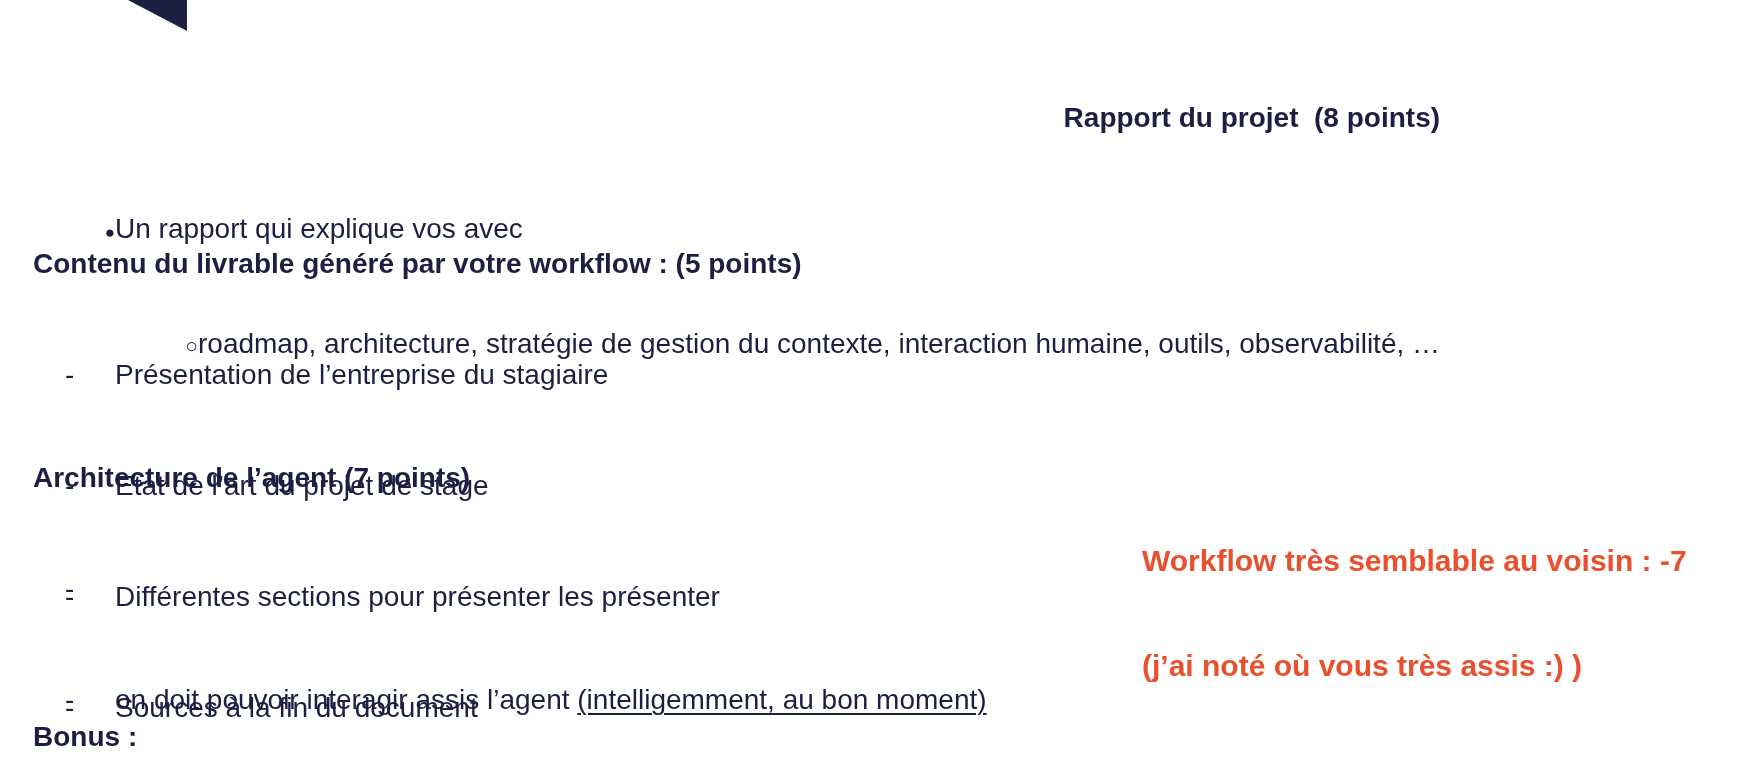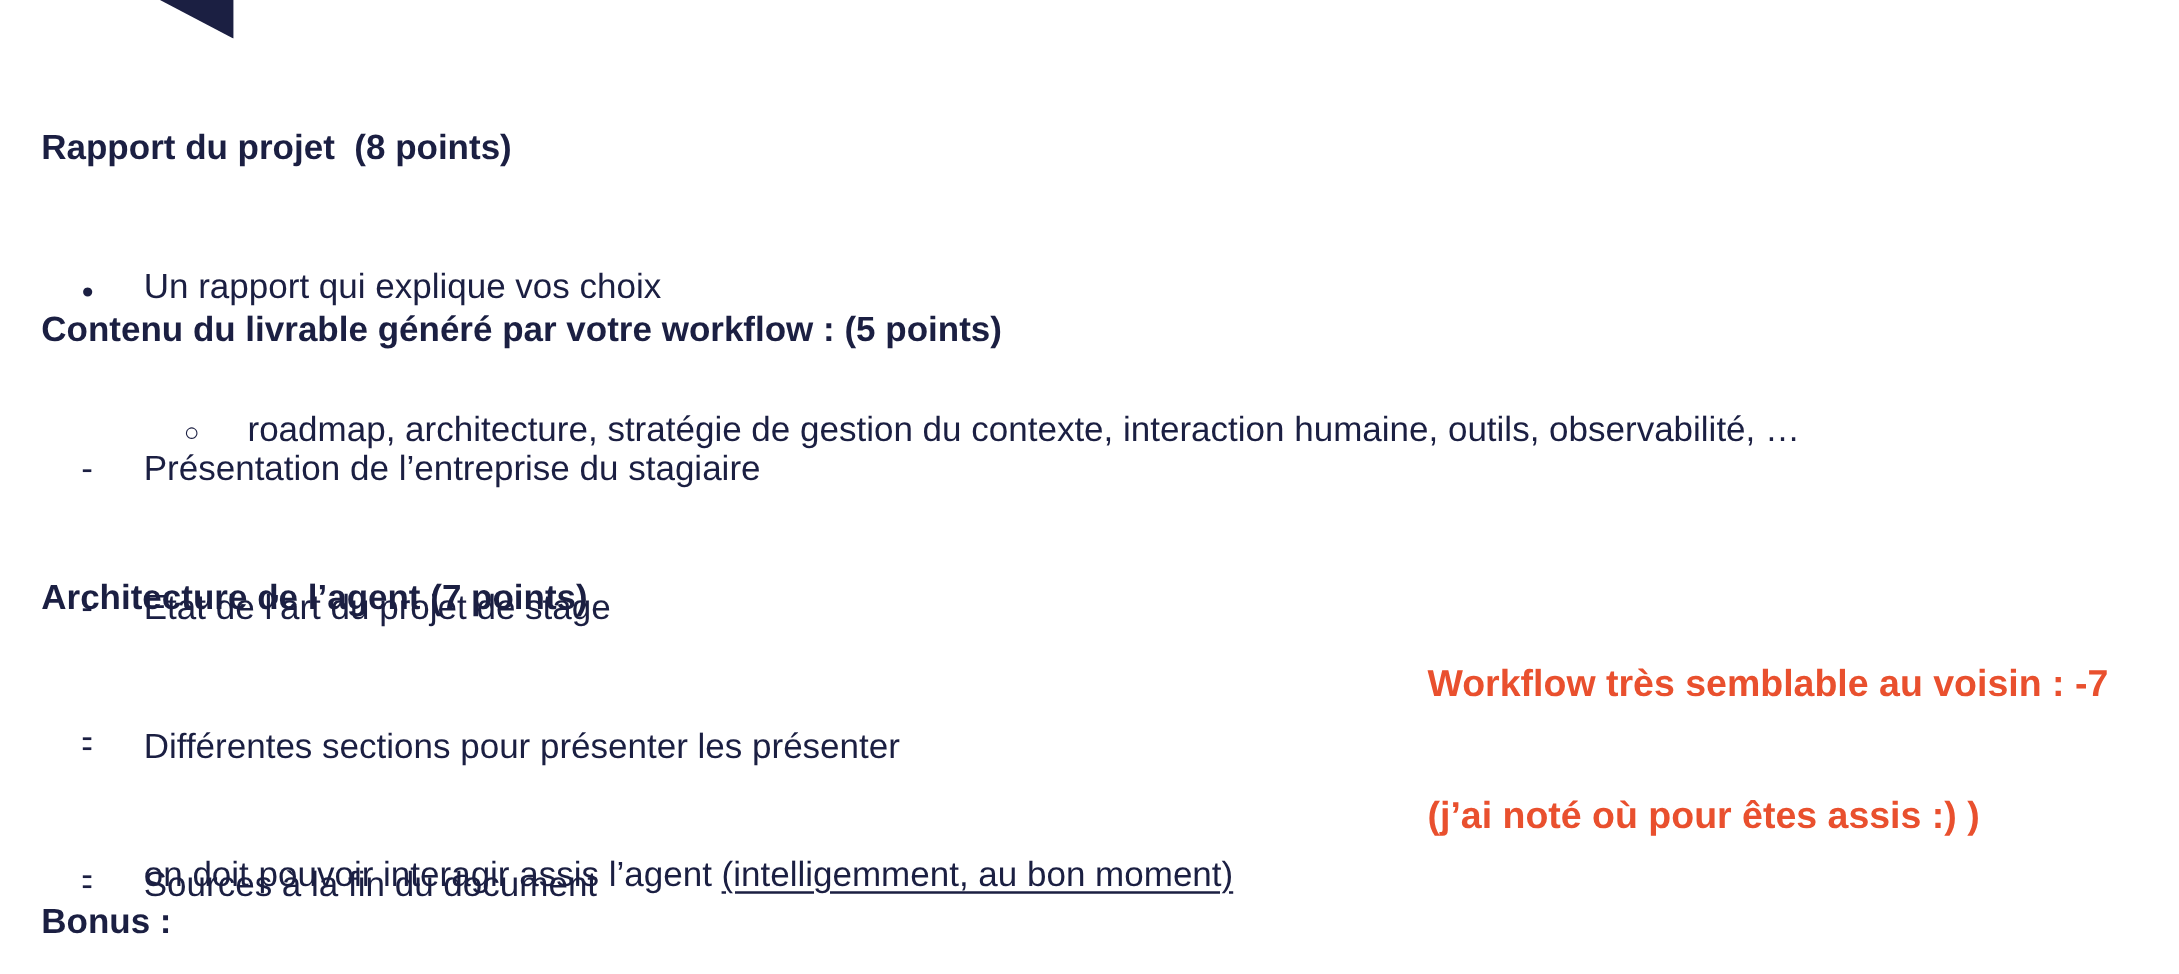--- a/index.html
+++ b/index.html
@@ -25,56 +25,56 @@
     width:59px;height:31px;
     background:var(--ink);
     clip-path:polygon(0 0,100% 0,100% 100%);
   }
 
   .section{
     position:absolute;left:33px;
     font-size:28px;line-height:37px;
     white-space:pre-wrap;
   }
-  .section.s1{top:25px;}
+  .section.s1{top:25px;text-align:right;}
   .section.s2{top:171px;}
   .section.s3{top:385px;}
   .section.s4{top:644px;}
 
   .heading{font-weight:bold;}
 
   .item{display:flex;align-items:baseline;padding-left:28px;}
   .item.lvl2{padding-left:110px;}
   .marker{flex:0 0 54px;width:54px;padding-left:4px;}
   .item.lvl2 .marker{flex-basis:55px;width:55px;}
   .marker.bullet{font-size:17px;}
   .marker.circle{font-size:21px;}
   .itext{white-space:pre-wrap;}
   .u{text-decoration:underline;text-decoration-thickness:2px;text-underline-offset:4px;}
 
   .annotation{
-    position:absolute;left:1142px;top:460px;width:580px;
+    position:absolute;left:1142px;top:473px;width:580px;
     color:var(--accent);
     font-weight:bold;
     font-size:30px;line-height:35px;
     white-space:pre-wrap;
   }
 </style>
 </head>
 <body>
 
 <div class="page">
 
   <div class="triangle"></div>
 
   <div class="section s1">
     <div class="heading">Rapport du projet  (8 points)</div>
     <div class="item">
       <span class="marker bullet">●</span>
-      <span class="itext">Un rapport qui explique vos choix</span>
+      <span class="itext">Un rapport qui explique vos avec</span>
     </div>
     <div class="item lvl2">
       <span class="marker circle">○</span>
       <span class="itext">roadmap, architecture, stratégie de gestion du contexte, interaction humaine, outils, observabilité, …</span>
     </div>
   </div>
 
   <div class="section s2">
     <div class="heading">Contenu du livrable généré par votre workflow : (5 points)</div>
     <div class="item">
@@ -110,16 +110,16 @@
   </div>
 
   <div class="section s4">
     <div class="heading">Bonus :</div>
     
     
   </div>
 
   <div class="annotation">
     <div>Workflow très semblable au voisin : -7</div>
-    <div>(j’ai noté où pour êtes assis :) )</div>
+    <div>(j’ai noté où vous très assis :) )</div>
   </div>
 
 </div>
 
 </body></html>

